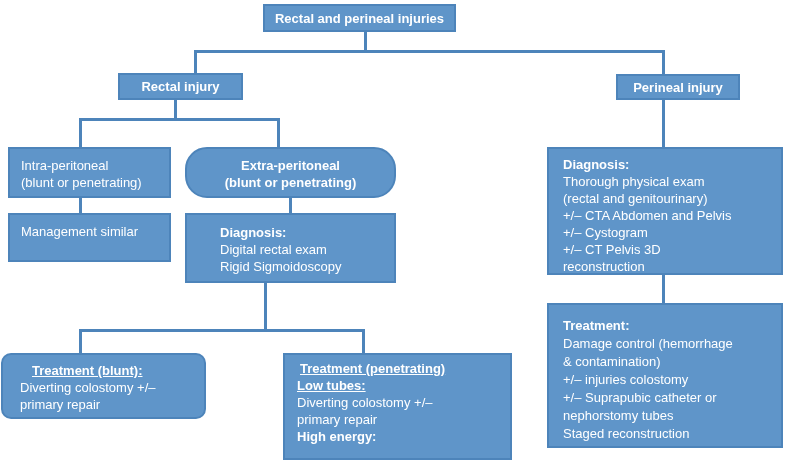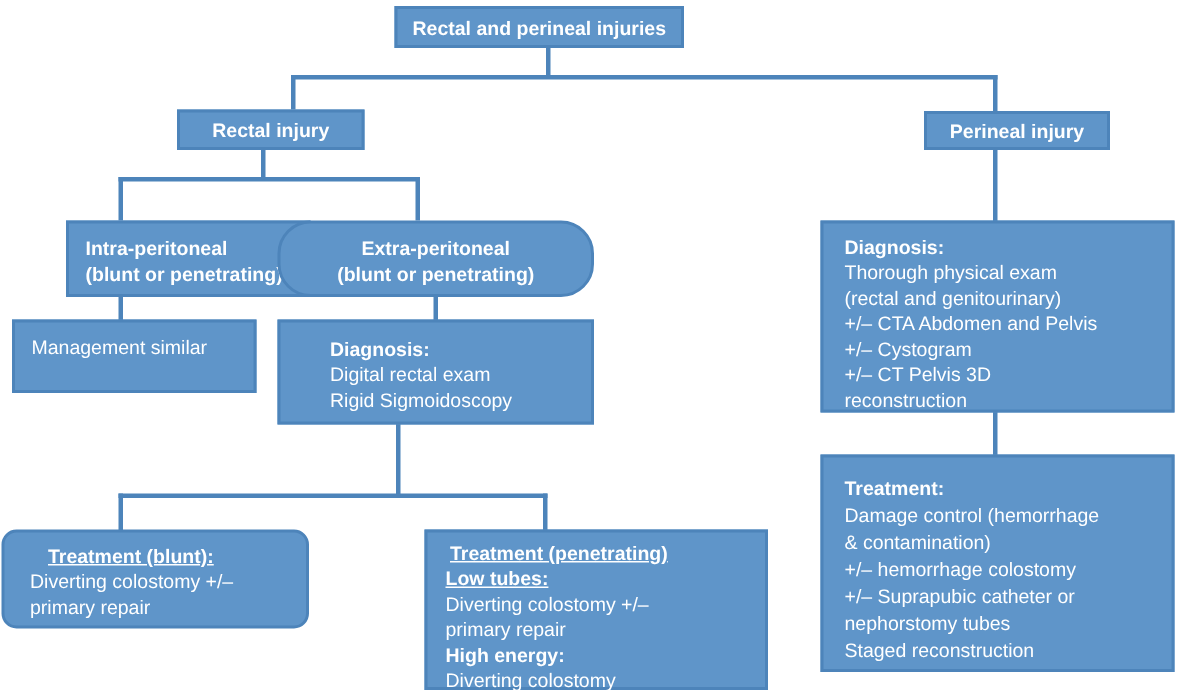--- a/index.html
+++ b/index.html
@@ -35,21 +35,21 @@
   }
   .row { white-space: nowrap; }
   .b { font-weight: bold; }
   .u { text-decoration: underline; }
   .conn { position: absolute; background: var(--border); }
 
   
   #root        { left: 263px; top: 4px;   width: 193px; height: 28px; }
   #rectal      { left: 118px; top: 73px;  width: 125px; height: 27px; }
   #perineal    { left: 616px; top: 74px;  width: 124px; height: 26px; }
-  #intra       { left: 8px;   top: 147px; width: 163px; height: 51px; padding: 8px 4px 0 11px; font-weight: bold; margin-left: 36px; }
+  #intra       { left: 8px;   top: 147px; width: 163px; height: 51px; padding: 8px 4px 0 11px; font-weight: normal; }
   #extra       { left: 185px; top: 147px; width: 211px; height: 51px; padding: 8px 0 0 0; font-weight: bold; text-align: center; border-radius: 22px; }
   #management  { left: 8px;   top: 213px; width: 163px; height: 49px; padding: 8px 0 0 11px; }
   #rect-diag   { left: 185px; top: 213px; width: 211px; height: 70px; padding: 9px 0 0 33px; }
   #peri-diag   { left: 547px; top: 147px; width: 236px; height: 128px; padding: 7px 0 0 14px; }
   #peri-treat  { left: 547px; top: 303px; width: 236px; height: 145px; padding: 12px 0 0 14px; line-height: 18px; }
   #blunt       { left: 1px;   top: 353px; width: 205px; height: 66px; padding: 7px 0 0 17px; border-radius: 10px; }
   #blunt .hline { margin-left: 12px; }
   #pen         { left: 283px; top: 353px; width: 229px; height: 107px; padding: 5px 0 0 12px; }
   #pen .hline  { margin-left: 3px; }
 
@@ -132,34 +132,33 @@
     <div class="row">+/– CTA Abdomen and Pelvis</div>
     <div class="row">+/– Cystogram</div>
     <div class="row">+/– CT Pelvis 3D</div>
     <div class="row">reconstruction</div>
   </div>
 
   <div class="box" id="peri-treat">
     <div class="row b">Treatment:</div>
     <div class="row">Damage control (hemorrhage</div>
     <div class="row">&amp; contamination)</div>
-    <div class="row">+/– hemorrhage colostomy</div>
+    <div class="row">+/– injuries colostomy</div>
     <div class="row">+/– Suprapubic catheter or</div>
     <div class="row">nephorstomy tubes</div>
     <div class="row">Staged reconstruction</div>
   </div>
 
   <div class="box" id="blunt">
     <div class="row b u hline">Treatment (blunt):</div>
     <div class="row">Diverting colostomy +/–</div>
     <div class="row">primary repair</div>
   </div>
 
   <div class="box" id="pen">
     <div class="row b u hline">Treatment (penetrating)</div>
     <div class="row b u">Low tubes:</div>
     <div class="row">Diverting colostomy +/–</div>
     <div class="row">primary repair</div>
     <div class="row b">High energy:</div>
-    <div class="row">Diverting colostomy</div>
   </div>
 
 </div>
 
 </body></html>

